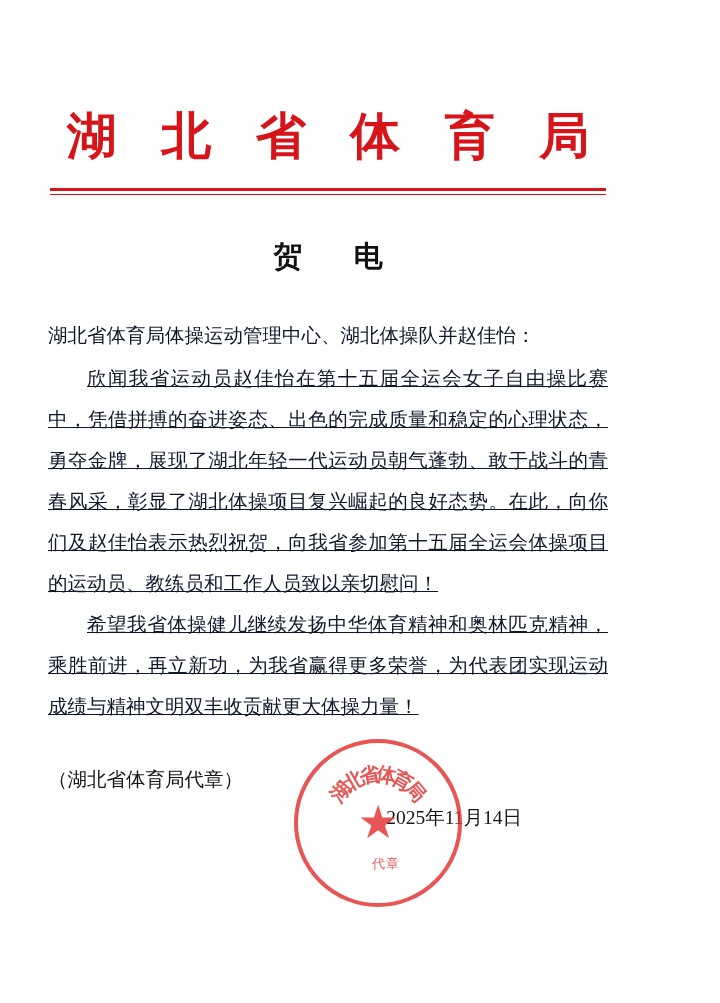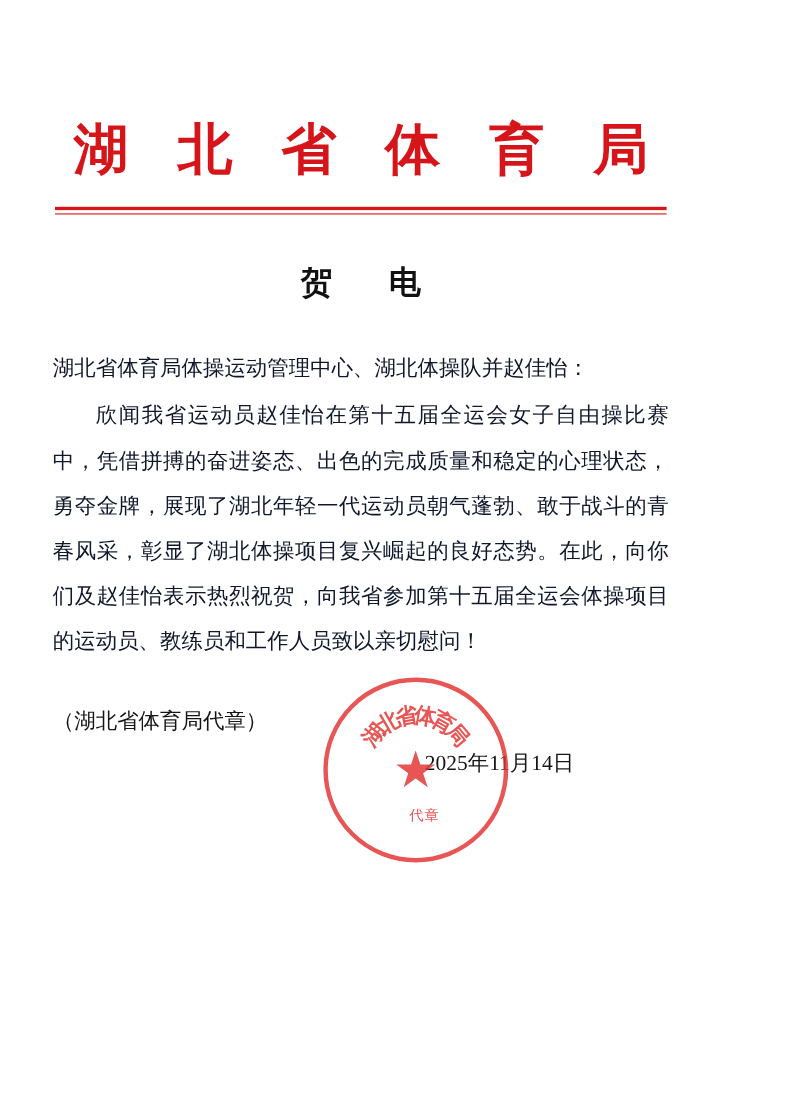--- a/index.html
+++ b/index.html
@@ -70,20 +70,21 @@
     line-height: 41px;
     color: #0f172a;
     text-align: justify;
     text-justify: inter-ideograph;
   }
   .salutation {
     margin-bottom: 2px;
   }
   .para {
     text-indent: 2em;
+    text-decoration: underline;
   }
 
   
   .signature {
     position: relative;
     margin: 34px auto 0 auto;
     width: 560px;
     font-size: 19.5px;
     line-height: 38px;
     color: #151515;
@@ -174,20 +175,21 @@
       <div class="rule-thick"></div>
       <div class="rule-thin"></div>
     </div>
   </div>
 
   <div class="doc-title">贺    电</div>
 
   <div class="body-block">
     <div class="salutation">湖北省体育局体操运动管理中心、湖北体操队并赵佳怡：</div>
     <div class="para">欣闻我省运动员赵佳怡在第十五届全运会女子自由操比赛中，凭借拼搏的奋进姿态、出色的完成质量和稳定的心理状态，勇夺金牌，展现了湖北年轻一代运动员朝气蓬勃、敢于战斗的青春风采，彰显了湖北体操项目复兴崛起的良好态势。在此，向你们及赵佳怡表示热烈祝贺，向我省参加第十五届全运会体操项目的运动员、教练员和工作人员致以亲切慰问！</div>
+    <div class="para">希望我省体操健儿继续发扬中华体育精神和奥林匹克精神，乘胜前进，再立新功，为我省赢得更多荣誉，为代表团实现运动成绩与精神文明双丰收贡献更大体操力量！</div>
   </div>
 
   <div class="signature">
 
     <div class="seal">
       <div class="seal-text">
         <div class="seal-char" style="transform:rotate(-50deg)">
             <span>湖</span>
           </div>
         <div class="seal-char" style="transform:rotate(-30deg)">

